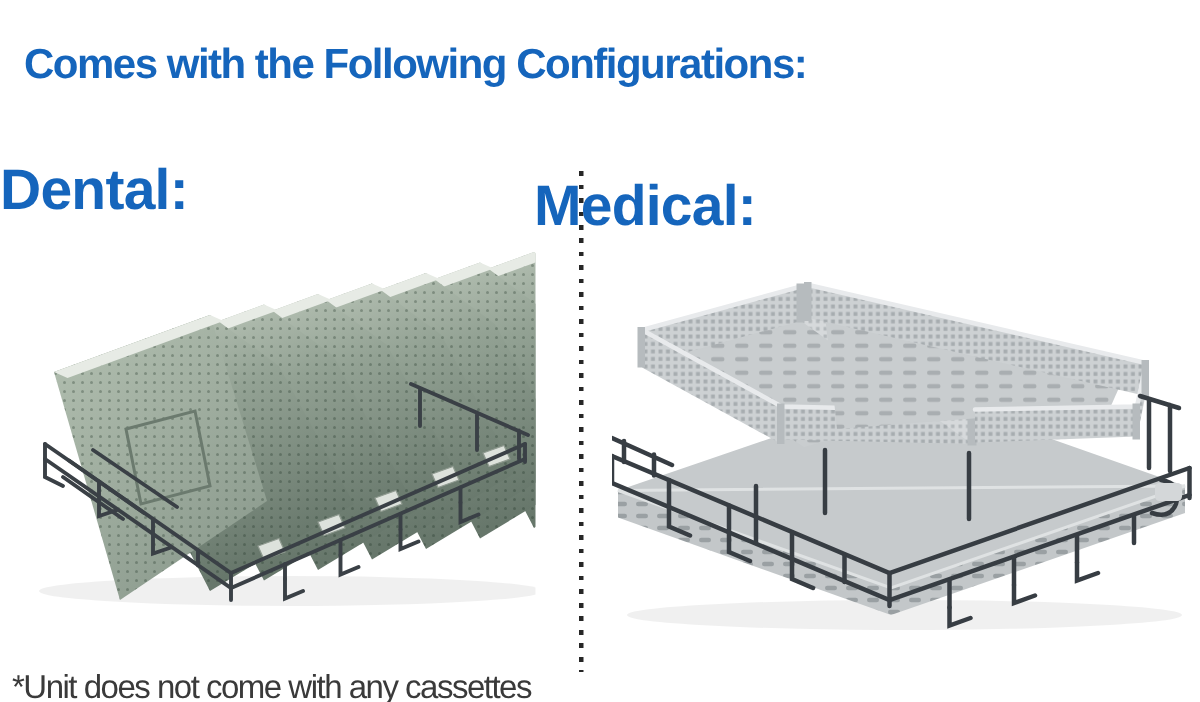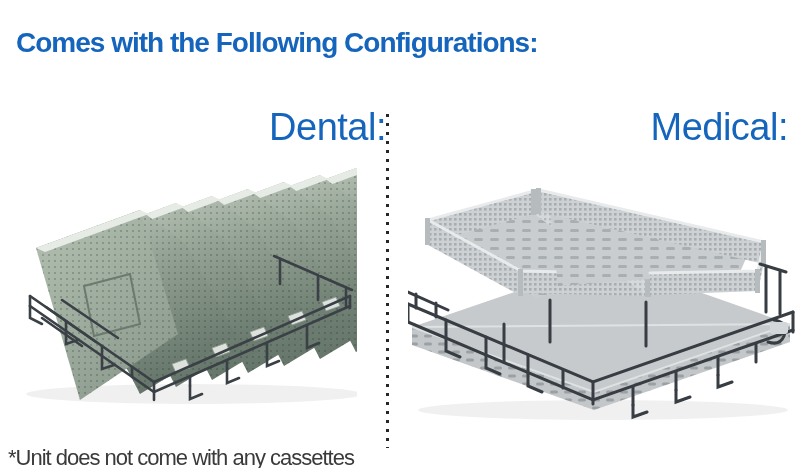--- a/index.html
+++ b/index.html
@@ -1,24 +1,24 @@
 <!DOCTYPE html>
 <html style="--heading-blue: #1565BC; --footnote-gray: #3A3A3A; --divider-dot: #262626; --cassette-green: #9AA89C; --basket-gray: #CDD1D3; --wire-dark: #3A4046;"><head>
 <meta charset="utf-8">
 <style>
   html,body{margin:0;padding:0;background:#fff;}
   body{width:800px;height:468px;position:relative;overflow:hidden;
        font-family:"Liberation Sans","DejaVu Sans",sans-serif;}
   .page-title{position:absolute;left:16px;top:8px;width:780px;
        font-size:28px;font-weight:700;letter-spacing:-1px;
        color:var(--heading-blue,#1565BC);white-space:nowrap;}
-  .col-heading{position:absolute;top:106px;font-size:38px;font-weight:400;
-       letter-spacing:-0.5px;color:var(--heading-blue,#1565BC);text-align:right;}
+  .col-heading{position:absolute;top:106px;font-size:38px;font-weight:700;
+       letter-spacing:-0.5px;color:var(--heading-blue,#1565BC);text-align:left;}
   .col-heading.dental{left:0;width:386px;}
-  .col-heading.medical{left:388px;width:400px;}
+  .col-heading.medical{left:356px;width:400px;margin-top:11px;}
   .divider{position:absolute;left:386px;top:114px;width:3px;height:334px;
        background:repeating-linear-gradient(to bottom,var(--divider-dot,#262626) 0 3px,transparent 3px 9px);}
   .footnote{position:absolute;left:8px;top:423px;font-size:22px;letter-spacing:-1px;
        color:var(--footnote-gray,#3A3A3A);white-space:nowrap;}
   .illus{position:absolute;}
   .illus.dental{left:22px;top:156px;width:335px;height:252px;}
   .illus.medical{left:408px;top:172px;width:390px;height:252px;}
   svg{display:block;}
 </style>
 </head>

